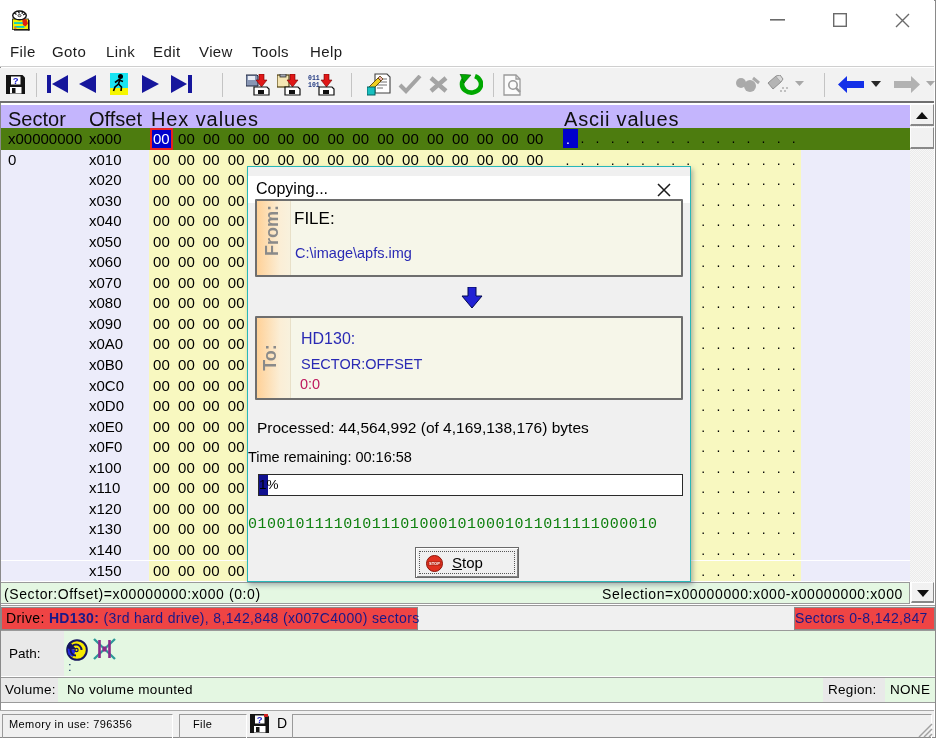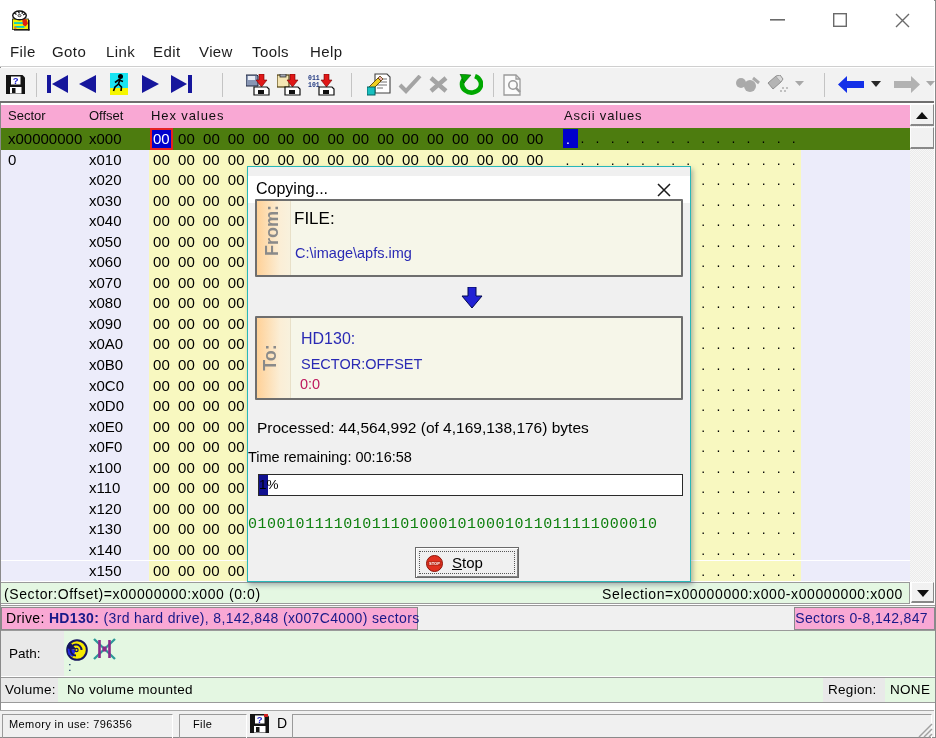--- a/index.html
+++ b/index.html
@@ -10,37 +10,37 @@
 #title{position:absolute;left:0;top:0;width:934px;height:40px;background:#fff}
 #title .txt{position:absolute;left:34px;top:11px;font-size:15px;color:#5f5f5f;white-space:pre;letter-spacing:0.45px}
 
 #menu{position:absolute;left:0;top:40px;width:934px;height:27px;background:#fff;border-bottom:1px solid #cfcfcf}
 #menu span{position:absolute;top:3px;font-size:15px;color:#1c1c1c;letter-spacing:0.4px}
 
 #tbar{position:absolute;left:0;top:68px;width:934px;height:35px;background:#f2f2f2;border-bottom:2px solid #6f6f6f}
 .tsep{position:absolute;top:5px;width:1px;height:24px;background:#c4c4c4}
 .ticon{position:absolute}
 
-#hdr{position:absolute;left:1px;top:105px;width:909px;height:24px;background:#f9a8d4;border-bottom:1px solid #4a4a4a;font-size:13px;color:#101010}
+#hdr{position:absolute;left:1px;top:105px;width:909px;height:24px;background:#c4b5fd;border-bottom:1px solid #4a4a4a;font-size:20px;color:#101010}
 #hdr span{position:absolute;top:3px}
 .row{position:absolute;left:1px;width:909px;font-size:15px;color:#000;white-space:pre;-webkit-font-smoothing:none}
 .rowy{background:#4d7c0f}
 .seccol{position:absolute;left:0;top:0;bottom:0;width:148px;background:#ececfa}
 .hexcol{position:absolute;left:148px;top:0;bottom:0;width:652px;background:#f8f8c0}
 .lavr{position:absolute;left:800px;top:0;bottom:0;width:109px;background:#ececfa}
 .sec{position:absolute;left:7px;top:0}
 .off{position:absolute;left:88px;top:0}
 .hx{position:absolute;left:152px;top:0;word-spacing:3.6px;letter-spacing:0.15px}
 .dots{position:absolute;left:564.5px;top:0;letter-spacing:11.2px;font-size:14px}
 
 .sbtn{position:absolute;background:#f1f1f1;border-top:1px solid #fdfdfd;border-left:1px solid #fdfdfd;border-right:1px solid #888;border-bottom:2px solid #888;}
 
 #stat1{position:absolute;left:1px;top:582px;width:909px;height:22px;background:#e4f7e2;border:1px solid #9a9a9a;border-left:none;font-size:14px;letter-spacing:0.6px;color:#000}
 #drv{position:absolute;left:1px;top:605px;width:934px;height:25px;background:#f0f0f0;border-top:1px solid #9a9a9a}
-.drvbox{position:absolute;top:1px;height:23px;background:#f9a8d4;border:1px solid #8a8a8a;font-size:14px;letter-spacing:0.35px;line-height:21px;white-space:pre}
+.drvbox{position:absolute;top:1px;height:23px;background:#ef4444;border:1px solid #8a8a8a;font-size:14px;letter-spacing:0.35px;line-height:21px;white-space:pre}
 #path{position:absolute;left:1px;top:630px;width:934px;height:46px;background:#e4f7e2;border-top:1px solid #9a9a9a}
 #vol{position:absolute;left:1px;top:677px;width:934px;height:26px;background:#e4f7e2;border-top:1px solid #9a9a9a;border-bottom:1px solid #9a9a9a;font-size:13.5px;letter-spacing:0.3px}
 .glbl{position:absolute;top:0;bottom:0;background:#e9e9e9;color:#000}
 
 #bbar{position:absolute;left:0px;top:710px;width:934px;height:27px;background:#f0f0f0;border-top:1px solid #a8a8a8}
 .panel{position:absolute;top:3px;height:37px;border:1px solid;border-color:#9a9a9a #fff #fff #9a9a9a;font-size:11px;letter-spacing:0.4px;color:#000;line-height:19px}
 
 #dlg{position:absolute;left:247px;top:166px;width:444px;height:416px;background:#f0f0f0;border:1px solid #28b8b8;box-shadow:2px 3px 5px rgba(80,90,110,0.45);z-index:50}
 #dlgtitle{position:absolute;left:0;top:9px;width:442px;height:27px;background:#fff}
 .grp{position:absolute;left:7px;width:428px;background:#f6f6e9;border:2px solid #6e6e6e;border-radius:1px}
@@ -245,21 +245,21 @@
 <div class="sbtn" style="left:911px;top:582px;width:23px;height:21px;z-index:61"></div>
 <svg class="abs" style="left:917px;top:590px;z-index:62" width="12" height="7">
     <polygon points="0,0 12,0 6,7" fill="#101010"></polygon>
   </svg>
 <div id="stat1">
     <span class="abs" style="left:3px;top:3px">(Sector:Offset)=x00000000:x000 (0:0)</span>
     <span class="abs" style="right:6px;top:3px">Selection=x00000000:x000-x00000000:x000</span>
   </div>
 <div id="drv">
  <div class="drvbox" style="left:0px;width:417px;padding-left:4px">Drive: <b style="color:#181888">HD130:</b><span style="color:#181888"> (3rd hard drive), 8,142,848 (x007C4000) sectors</span></div>
- <div class="drvbox" style="left:793px;width:141px;text-align:right;padding-right:6px;color:#181888">Sectors 0-8,142,847</div>
+ <div class="drvbox" style="left:793px;width:141px;padding-right:6px;color:#181888">Sectors 0-8,142,847</div>
 </div>
 <div id="path">
  <div class="glbl" style="left:0;width:63px;font-size:13.5px;line-height:45px;padding-left:8px">Path:</div>
  <svg class="abs" style="left:65px;top:8px" width="22" height="22" viewBox="0 0 22 22">
   <circle cx="11" cy="11" r="9.8" fill="#f6ea00" stroke="#14145c" stroke-width="2"></circle>
   <path d="M10,10 L4,3 A9.8,9.8 0 0 0 1.2,11.5 Z" fill="#14145c"></path>
   <path d="M10,11 L1.5,9.5 L2.5,15.5 L7,18 Z" fill="#2428e8"></path>
   <path d="M10,11 m5.5,0 a5.5,5.5 0 1 0 -5.5,5.5" fill="none" stroke="#14145c" stroke-width="2"></path>
   <circle cx="10.5" cy="11" r="1.6" fill="#f6ea00" stroke="#14145c" stroke-width="1.2"></circle>
  </svg>

